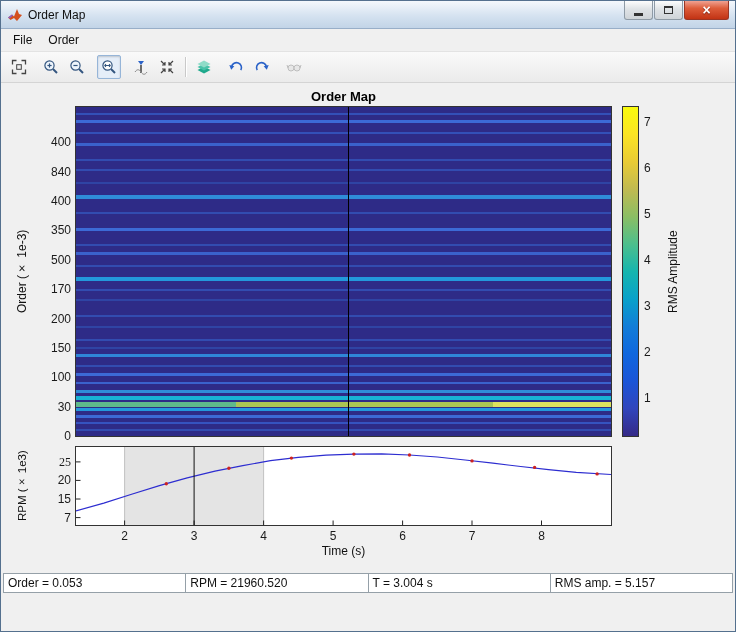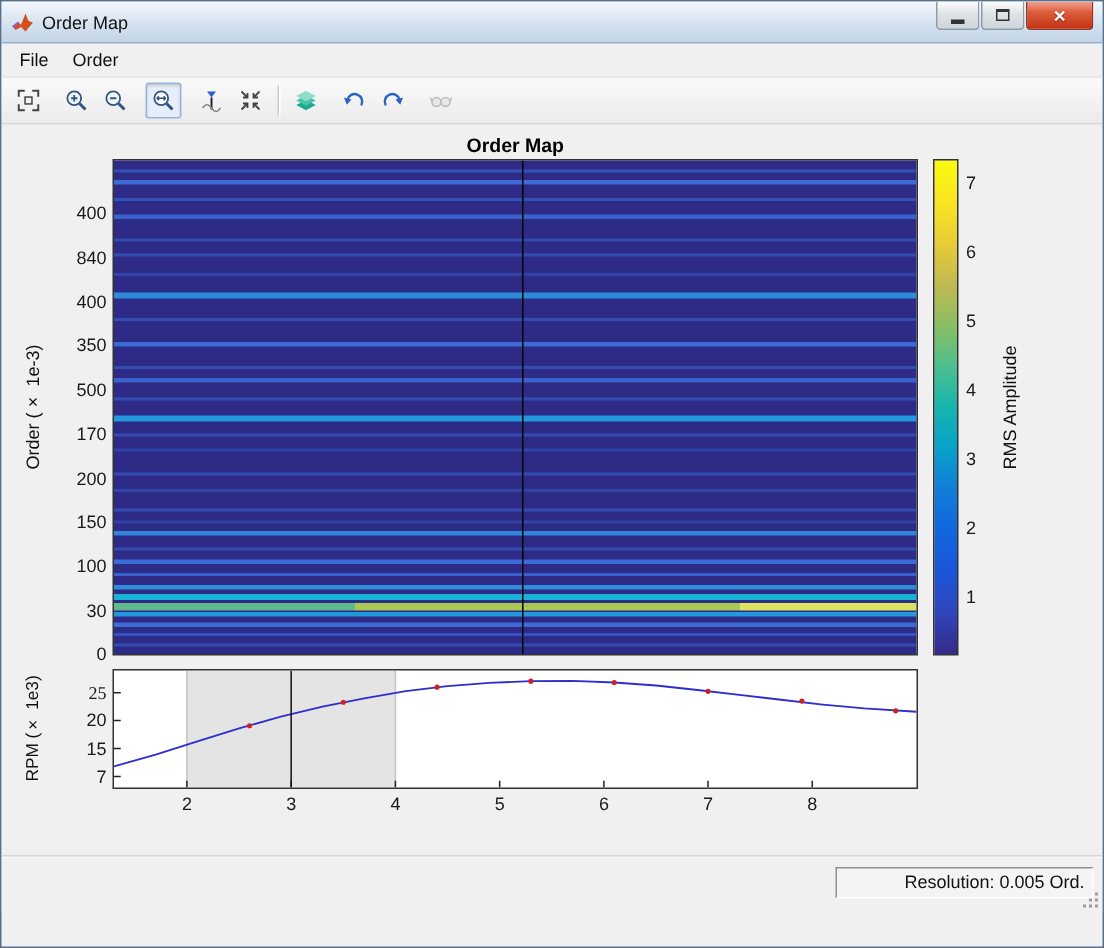--- a/index.html
+++ b/index.html
@@ -297,21 +297,24 @@
     </div>
     <div id="rpm-xticks">
         <span class="htick" style="left: 36.6px;">2</span>
         <span class="htick" style="left: 106.1px;">3</span>
         <span class="htick" style="left: 175.6px;">4</span>
         <span class="htick" style="left: 245.1px;">5</span>
         <span class="htick" style="left: 314.6px;">6</span>
         <span class="htick" style="left: 384px;">7</span>
         <span class="htick" style="left: 453.5px;">8</span>
       </div>
-  </div>
-
-
-  <div class="statusarea">
-    <div class="status-box">Resolution: 0.005 Ord.</div>
-    <div class="resize-grip"></div>
-  </div>
+    <div id="time-label">Time (s)</div>
+  </div>
+
+  <div class="readout-bar">
+    <div class="readout">Order = 0.053</div>
+    <div class="readout">RPM = 21960.520</div>
+    <div class="readout">T = 3.004 s</div>
+    <div class="readout">RMS amp. = 5.157</div>
+  </div>
+
 
 </div>
 
 </body></html>

